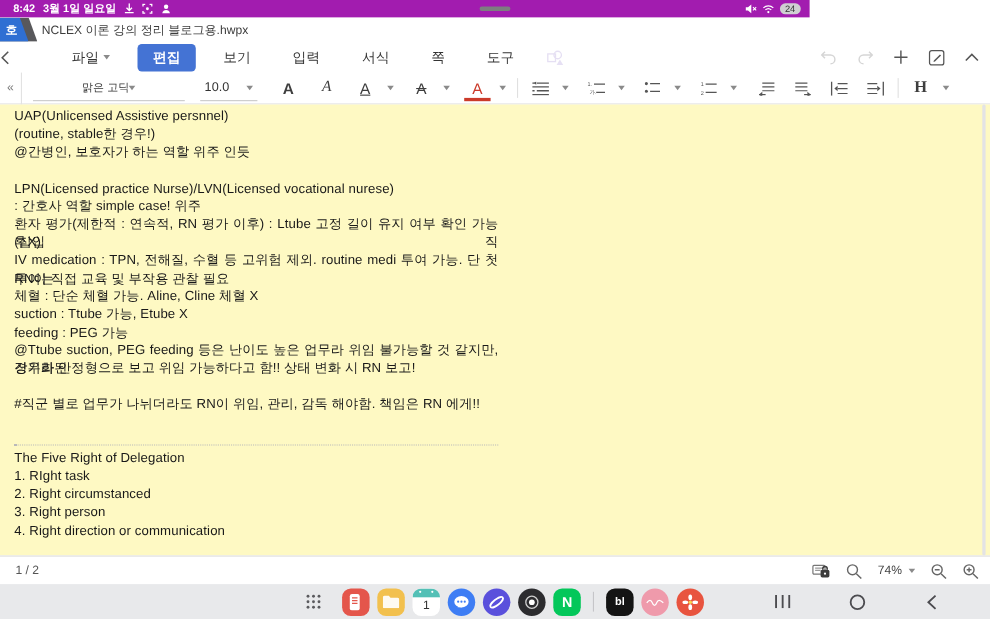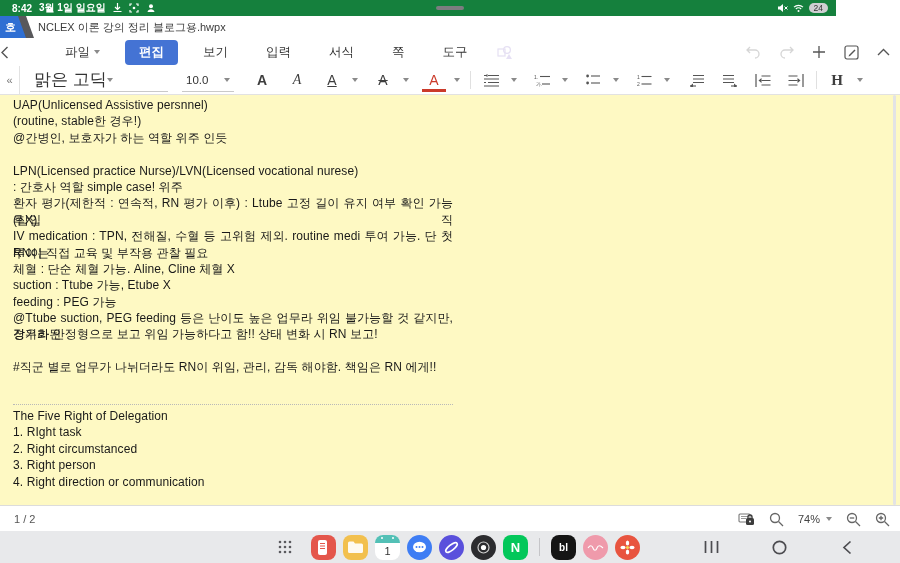--- a/index.html
+++ b/index.html
@@ -1,21 +1,21 @@
 <!DOCTYPE html>
 <html><head>
 <meta charset="utf-8">
 <style>
   * { margin:0; padding:0; box-sizing:border-box; }
   html,body { width:900px; height:563px; overflow:hidden; }
   body { font-family:"Liberation Sans","DejaVu Sans",sans-serif; background:#fff; }
   #app { position:relative; width:900px; height:563px; background:#fff; }
 
   
-  .statusbar { position:absolute; left:0; top:0; width:836px; height:16px; background:#15803d;
+  .statusbar { position:absolute; left:0; top:0; width:736px; height:16px; background:#a21caf;
     display:flex; align-items:center; color:#fff; font-size:10px; }
   .sb-left { display:flex; align-items:center; gap:7px; padding-left:12px; }
   .sb-time { font-weight:bold; }
   .sb-date { font-weight:bold; }
   .sb-ico { display:flex; align-items:center; }
   .sb-notch { position:absolute; left:436px; top:6px; width:28px; height:4px; border-radius:2px; background:#7d7d80; }
   .sb-right { position:absolute; right:8px; top:0; height:16px; display:flex; align-items:center; gap:5px; }
   .battery-pill { background:#cfcfd2; color:#333; border-radius:7px; font-size:8.5px; font-weight:normal;
     padding:1px 5px; line-height:1; }
 
@@ -40,22 +40,22 @@
   .mb-shapes { margin-left:10px; opacity:.35; }
   .mb-right { position:absolute; right:10px; top:0; height:28px; display:flex; align-items:center; gap:18px; }
   .mb-right .ic { display:flex; align-items:center; cursor:pointer; }
   .disabled { opacity:.35; }
 
   
   .toolbar { position:absolute; left:0; top:66px; width:900px; height:29px; background:#fff;
     border-bottom:1px solid #e2e2e2; display:flex; align-items:center; }
   .tb-collapse { width:20px; height:29px; border-right:1px solid #e2e2e2; display:flex; align-items:center;
     justify-content:center; color:#777; font-size:11px; cursor:pointer; }
-  .font-select { display:flex; align-items:center; justify-content:flex-start; width:138px; margin-left:10px;
-    border-bottom:1px solid #c9c9c9; height:24px; font-size:17px; color:#333; padding:0 4px; cursor:pointer; }
+  .font-select { display:flex; align-items:center; justify-content:center; width:138px; margin-left:10px;
+    border-bottom:1px solid #c9c9c9; height:24px; font-size:10px; color:#333; padding:0 4px; cursor:pointer; }
   .size-select { display:flex; align-items:center; justify-content:space-between; width:52px; margin-left:14px;
     border-bottom:1px solid #c9c9c9; height:24px; font-size:11.5px; color:#333; padding:0 4px; cursor:pointer; }
   .tb-btn { display:flex; align-items:center; justify-content:center; min-width:24px; height:24px;
     margin:0 3px; cursor:pointer; color:#3e3e3e; font-size:14px; }
   .tb-caret { min-width:14px; margin:0 1px; }
   .tb-sep { width:1px; height:18px; background:#e0e0e0; margin:0 5px; }
   .bold-A { font-weight:bold; }
   .italic-A { font-style:italic; font-family:"Liberation Serif",serif; }
   .under-A { text-decoration:underline; }
   .strike-A { text-decoration:line-through; }

